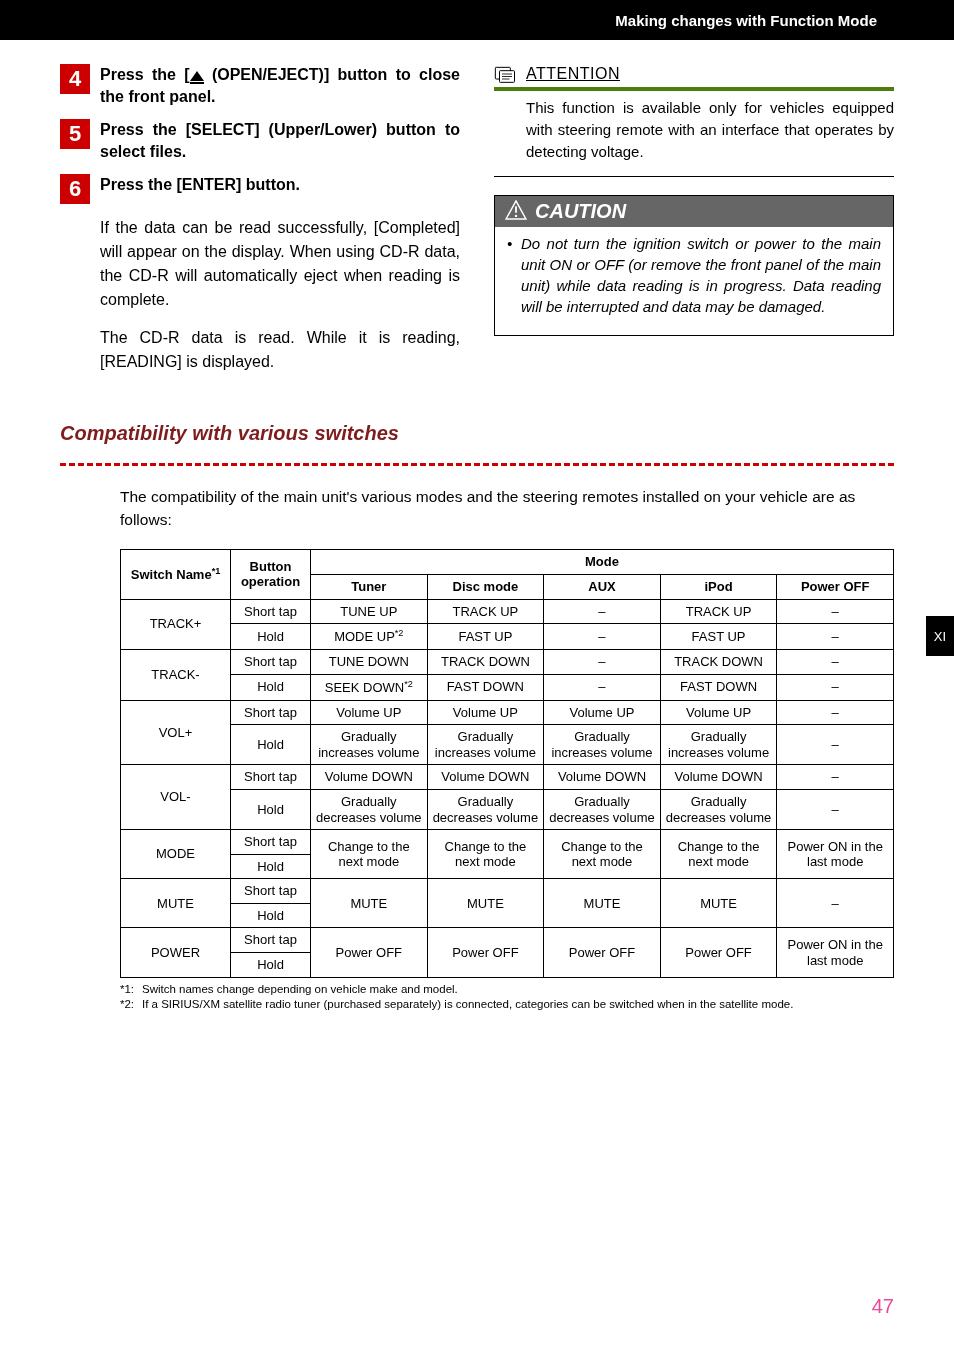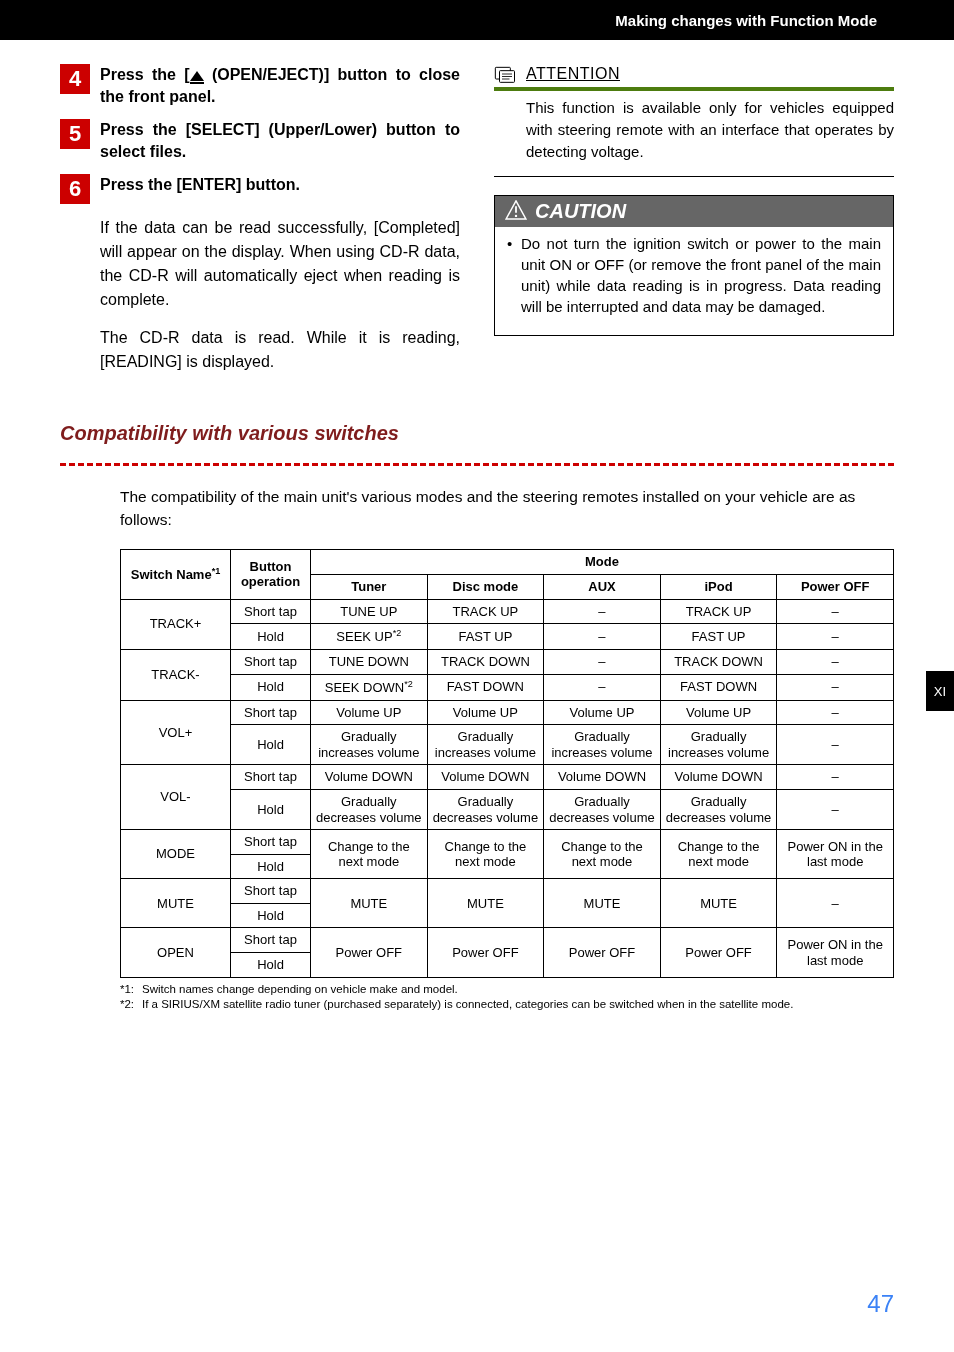--- a/index.html
+++ b/index.html
@@ -134,20 +134,21 @@
   }
   .caution-tri {
     width: 22px;
     height: 20px;
     margin-right: 8px;
   }
   .caution-body {
     padding: 6px 12px 10px 12px;
     font-size: 15px;
     line-height: 1.4;
+    font-style: italic;
   }
   .caution-body ul { list-style: none; }
   .caution-body li {
     position: relative;
     padding-left: 14px;
     margin-bottom: 8px;
     text-align: justify;
   }
   .caution-body li::before {
     content: "•";
@@ -205,36 +206,36 @@
     width: 22px;
     flex-shrink: 0;
   }
   .footnotes .fn-text {
     flex: 1;
     text-align: justify;
   }
   .side-tab {
     position: absolute;
     right: 0;
-    top: 671px;
+    top: 616px;
     width: 28px;
     height: 40px;
     background: #000;
     color: #fff;
     display: flex;
     align-items: center;
     justify-content: center;
     font-size: 13px;
   }
   .pagenum {
     position: absolute;
     right: 60px;
     bottom: 34px;
-    color: #3b82f6;
-    font-size: 24px;
+    color: #ec4899;
+    font-size: 20px;
   }
   sup { font-size: 0.7em; }
 </style>
 </head>
 <body>
 
 <div class="black-bar">
   <span class="black-bar-text">Making changes with Function Mode</span>
 </div>
 
@@ -328,21 +329,21 @@
         <td rowspan="2">TRACK+</td>
         <td>Short tap</td>
         <td>TUNE UP</td>
         <td>TRACK UP</td>
         <td>–</td>
         <td>TRACK UP</td>
         <td>–</td>
       </tr>
       <tr>
         <td>Hold</td>
-        <td><span>SEEK UP</span><sup>*2</sup></td>
+        <td><span>MODE UP</span><sup>*2</sup></td>
         <td>FAST UP</td>
         <td>–</td>
         <td>FAST UP</td>
         <td>–</td>
       </tr>
 
       <tr>
         <td rowspan="2">TRACK-</td>
         <td>Short tap</td>
         <td>TUNE DOWN</td>
@@ -416,21 +417,21 @@
         <td rowspan="2">MUTE</td>
         <td rowspan="2">MUTE</td>
         <td rowspan="2">MUTE</td>
         <td rowspan="2">–</td>
       </tr>
       <tr>
         <td>Hold</td>
       </tr>
 
       <tr>
-        <td rowspan="2">OPEN</td>
+        <td rowspan="2">POWER</td>
         <td>Short tap</td>
         <td rowspan="2">Power OFF</td>
         <td rowspan="2">Power OFF</td>
         <td rowspan="2">Power OFF</td>
         <td rowspan="2">Power OFF</td>
         <td rowspan="2">Power ON in the last mode</td>
       </tr>
       <tr>
         <td>Hold</td>
       </tr>

